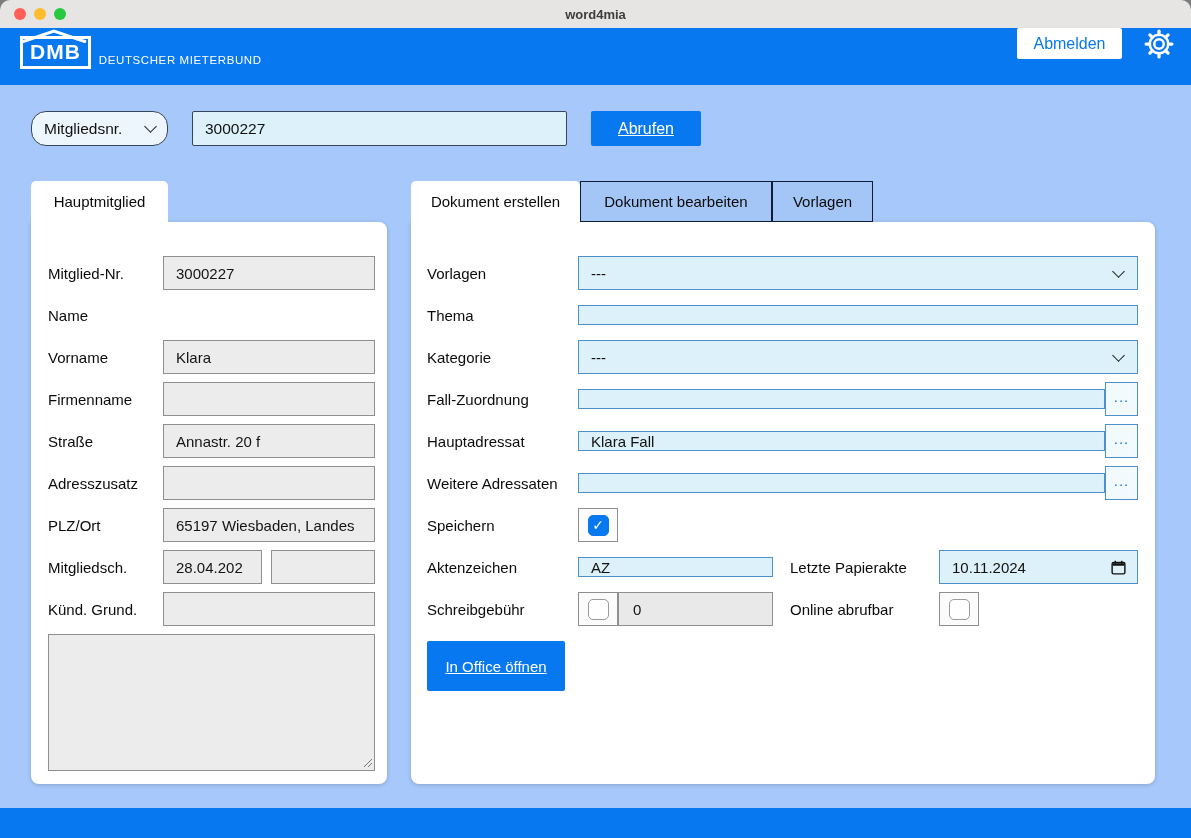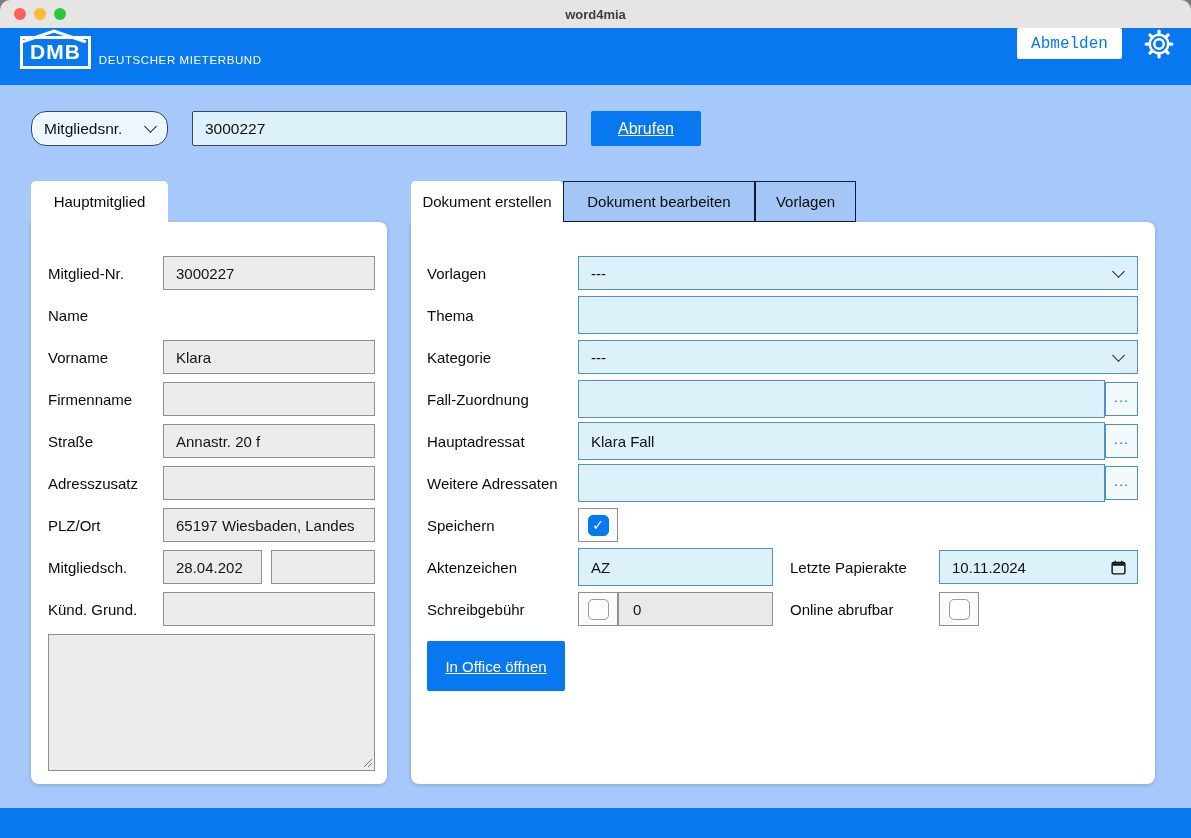--- a/index.html
+++ b/index.html
@@ -18,21 +18,21 @@
   .win-title { font-size:13px; font-weight:bold; color:#3d3d3d; }
 
   
   .appheader { height:57px; background:#0878f0; display:flex; align-items:flex-start; flex:none;
                padding:0 17px 0 20px; position:relative; }
   .logo { display:flex; align-items:flex-end; gap:8px; }
   .logo-box { position:relative; border:3px solid #fff; padding:1px 7px 2px 7px; margin-top:8px; }
   .logo-roof { position:absolute; top:-10px; left:-3px; }
   .logo-acronym { color:#fff; font-weight:bold; font-size:21px; letter-spacing:1px; }
   .logo-name { color:#fff; font-size:11.5px; letter-spacing:.6px; padding-bottom:3px; }
-  .header-right { margin-left:auto; display:flex; align-items:center; gap:22px;font-family:Liberation Mono, monospace; }
+  .header-right { margin-left:auto; display:flex; align-items:center; gap:22px; }
   .logout-btn { background:#fff; color:#0878f0; border:none; width:105px; height:31px;
                 font-size:16px; border-radius:2px; font-family:inherit; cursor:pointer; }
   .gear { display:block; cursor:pointer; }
 
   
   .main { flex:1; background:#a6c8fa; padding:26px 31px 0 31px; overflow:hidden; }
 
   .search-row { display:flex; height:35px; margin-bottom:35px; }
   .sel-like { display:flex; align-items:center; justify-content:space-between;
               background:#edf6fc; border:1.5px solid #37465a; border-radius:15px;
@@ -49,21 +49,21 @@
 
   .content { display:flex; gap:24px; align-items:flex-start; }
   .col-left { width:356px; flex:none; }
   .col-right { width:744px; flex:none; }
 
   .tabs { display:flex; height:41px; align-items:stretch; }
   .tab { display:flex; align-items:center; justify-content:center; font-size:15px; color:#0a0a0a; cursor:pointer; }
   .tab.active { background:#fff; border-radius:5px 5px 0 0; }
   .tab.inactive { background:#a4c6f6; border:1.5px solid #101c36; border-bottom:1.5px solid #101c36; }
   .tab-haupt { width:137px; }
-  .tab-doc-create { width:152px;text-align:center; }
+  .tab-doc-create { width:169px;text-align:center; }
   .tab-doc-edit { width:192px; }
   .tab-vorlagen { width:101px; }
 
   .panel { background:#fff; height:562px; border-radius:8px; box-shadow:0 1px 4px rgba(0,0,0,.18); }
   .panel.left { border-top-left-radius:0; padding:34px 0 0 17px; }
   .panel.right { border-top-left-radius:0; padding:34px 17px 0 16px; }
 
   .frow { display:flex; align-items:center; height:34px; margin-bottom:8px; }
   .flabel { font-size:15px; color:#0b0b0b; flex:none; }
   .panel.left .flabel { width:115px; }
@@ -74,21 +74,21 @@
   .w-main-l { width:212px; }
   .w-date1 { width:99px; margin-right:9px; }
   .w-date2 { width:104px; }
 
   .notes-wrap { position:relative; width:327px; height:137px; margin-top:0; }
   .notes { width:327px; height:137px; background:#ececec; border:1px solid #8f8f8f;
            resize:none; font-family:inherit; font-size:15px; padding:8px 12px; }
   .grip { position:absolute; right:2px; bottom:3px; pointer-events:none; }
 
   .cyan { background:#dcf1f9; border:1.5px solid #4c91ce; }
-  .cyan-input { height:38px; padding:0 12px; font-size:15px; color:#111; font-family:inherit; flex:none; }
+  .cyan-input { height:20px; padding:0 12px; font-size:15px; color:#111; font-family:inherit; flex:none; }
   .w-full { width:560px; }
   .w-with-btn { width:527px; }
   .browse-btn { width:33px; height:34px; flex:none; background:#f2fafd; border:1.5px solid #4c91ce;
                 color:#0878f0; font-size:15px; font-family:inherit; cursor:pointer; letter-spacing:1px;
                 display:flex; align-items:center; justify-content:center; padding-bottom:6px; }
   .sel-cyan { height:34px; padding:0 14px 0 12px; font-size:15px; color:#111; }
 
   .cb-wrap { width:40px; height:34px; background:#fbfbfb; border:1px solid #8f8f8f; flex:none;
              display:flex; align-items:center; justify-content:center; cursor:pointer; }
   .cb-box { width:21px; height:21px; border:1.5px solid #9a9a9a; border-radius:5px; background:#fff;

